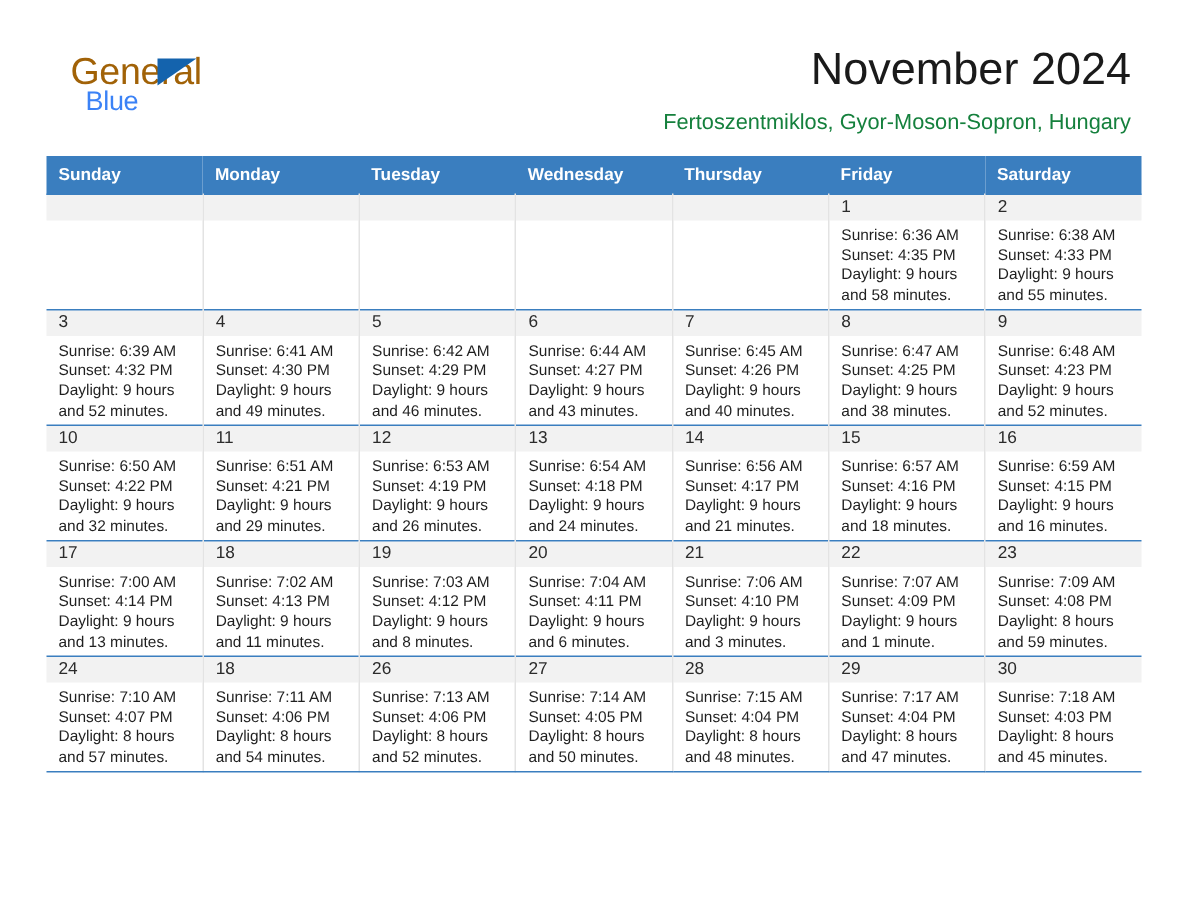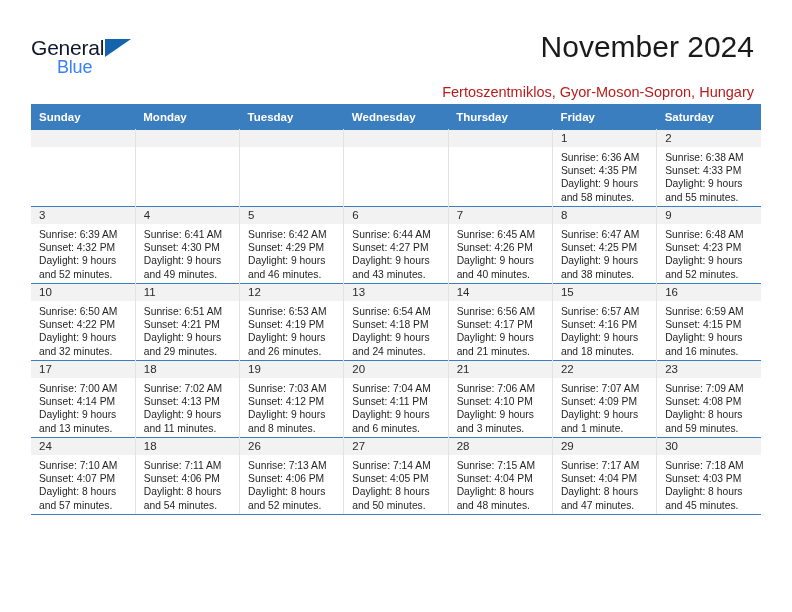--- a/index.html
+++ b/index.html
@@ -31,25 +31,25 @@
   }
   .logo {
     position: absolute;
     left: 31px;
     top: 36px;
     width: 130px;
     height: 48px;
   }
   .logo-general {
     position: absolute;
-    left: 0;
+    left: 16px;
     top: 0;
-    font-size: 21px;
+    font-size: 25px;
     letter-spacing: -0.2px;
-    color: #0f172a;
+    color: #a16207;
     line-height: 24px;
     white-space: nowrap;
   }
   .logo-triangle {
     position: absolute;
     left: 74px;
     top: 3px;
     width: 0;
     height: 0;
     border-left: 26px solid #1463ad;
@@ -73,23 +73,23 @@
     text-align: right;
   }
   .cal-title {
     font-size: 30px;
     font-weight: normal;
     color: #1a1a1a;
     line-height: 34px;
     white-space: nowrap;
   }
   .cal-subtitle {
-    margin-top: 19px;
+    margin-top: 9px;
     font-size: 14.5px;
-    color: #b91c1c;
+    color: #15803d;
     line-height: 18px;
     white-space: nowrap;
   }
 
   
   .calendar {
     position: absolute;
     left: 31px;
     top: 104px;
     width: 730px;

